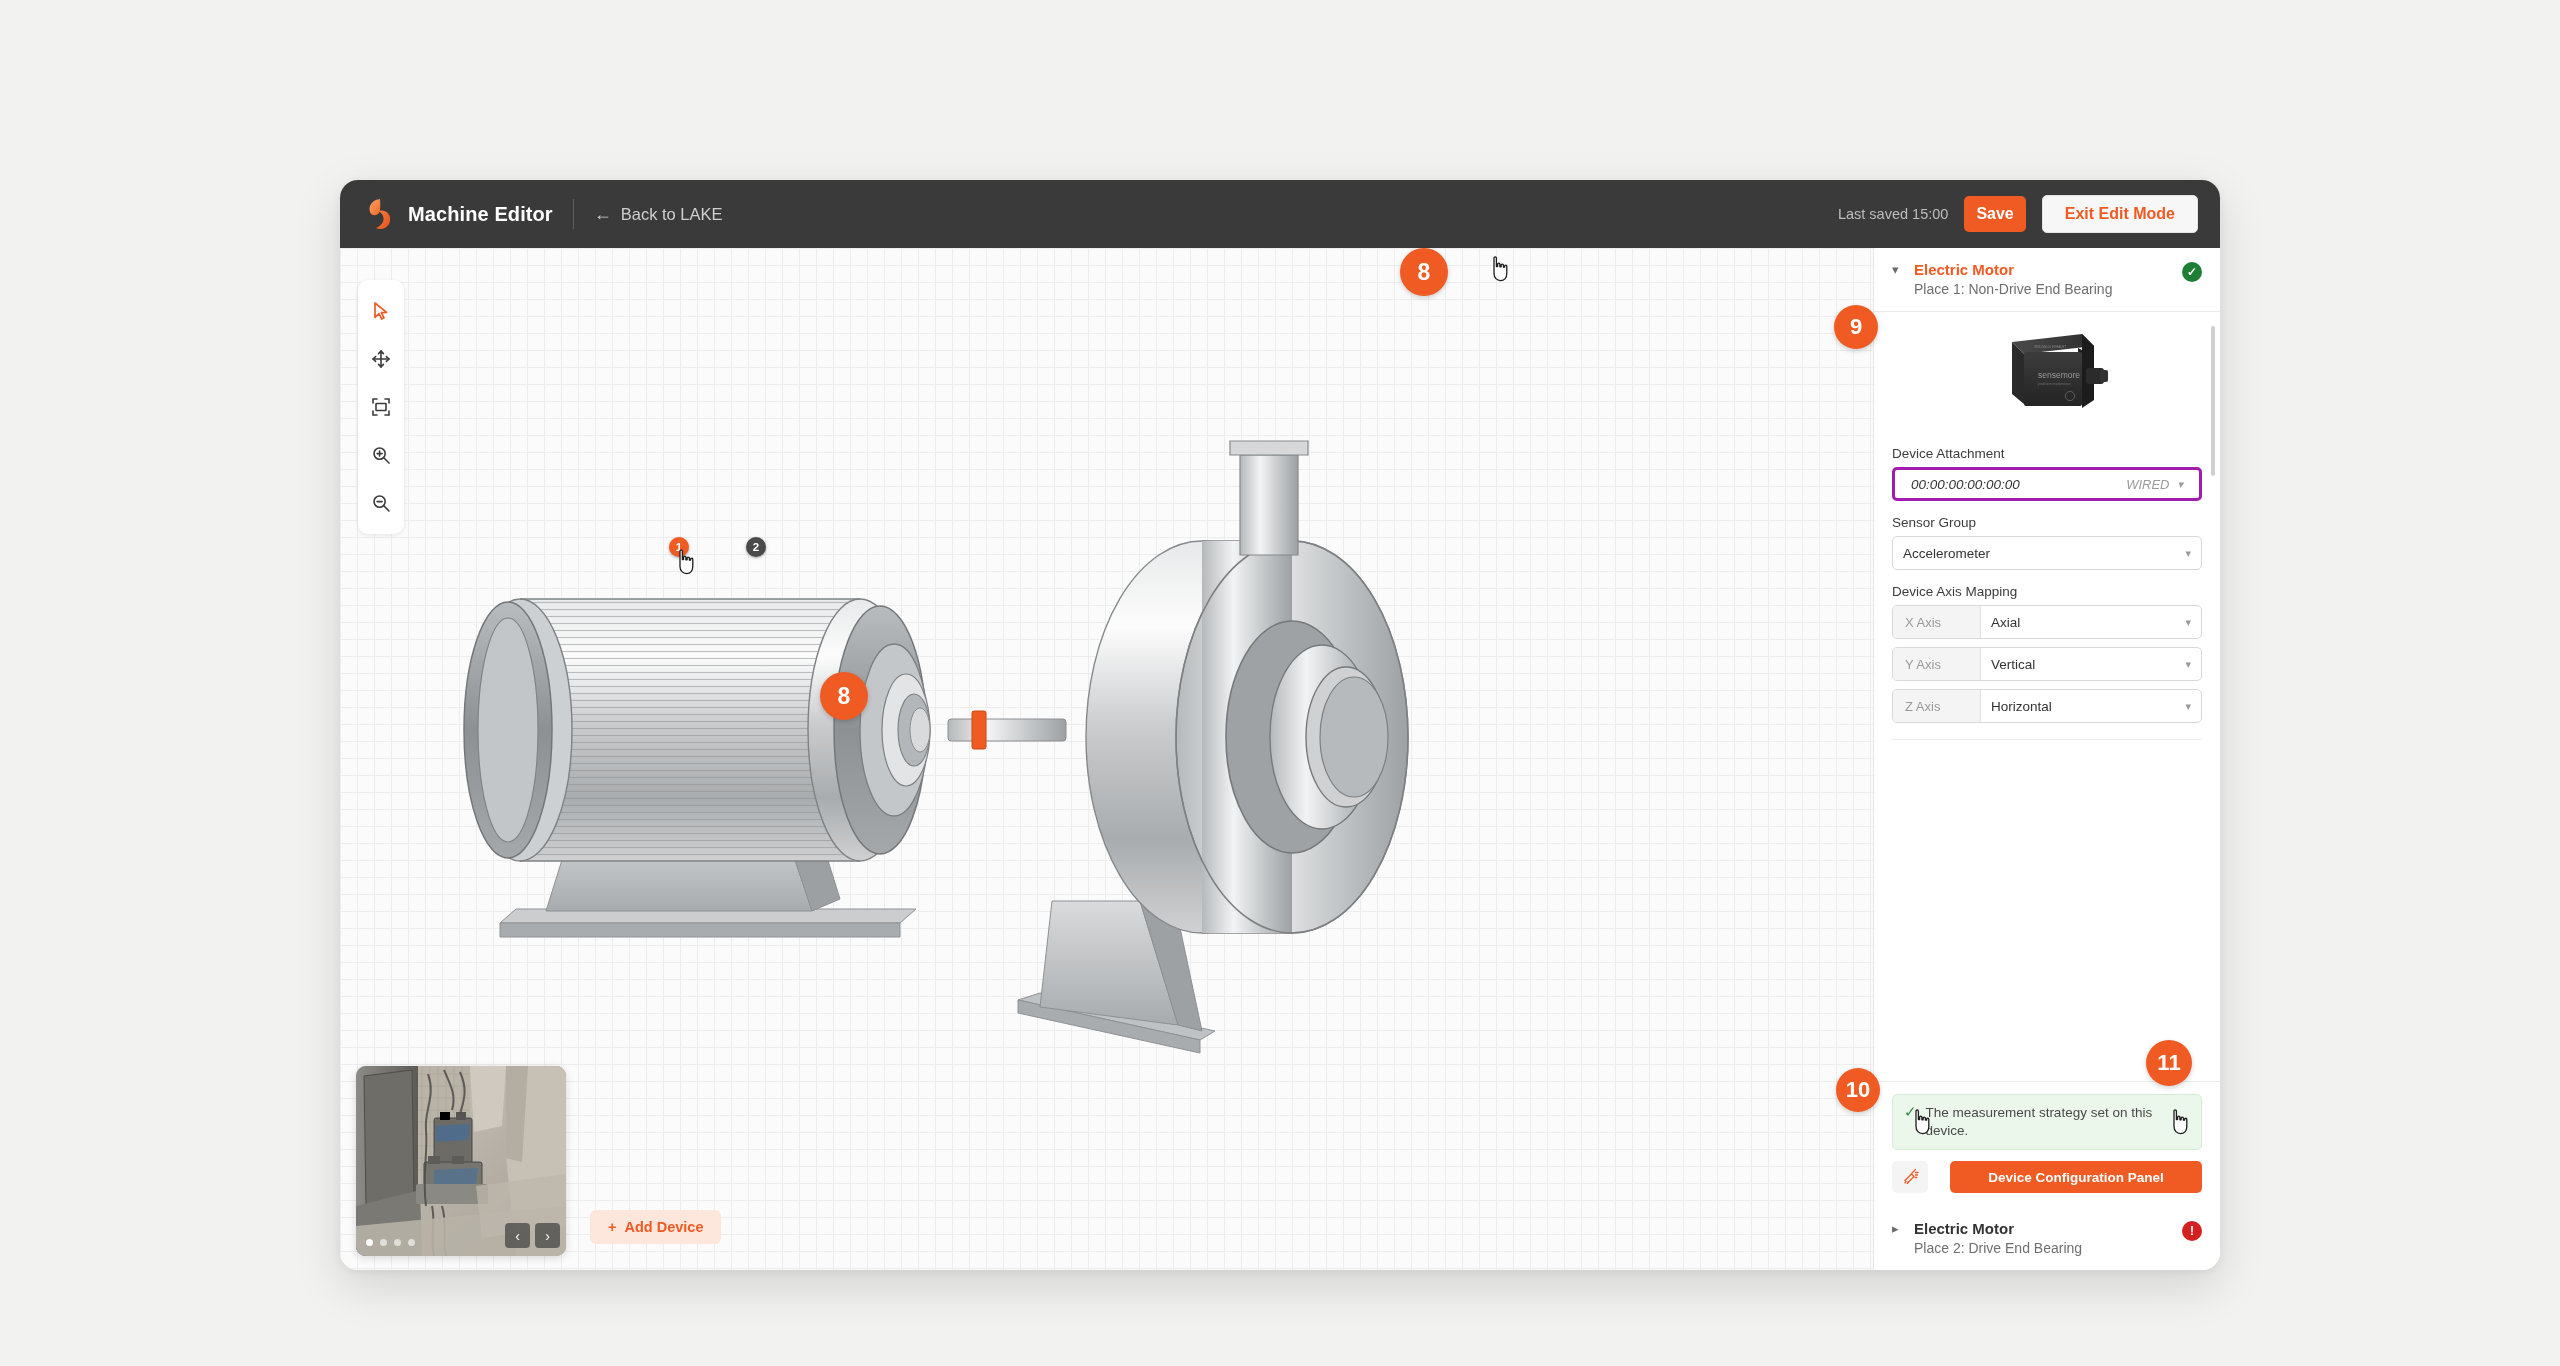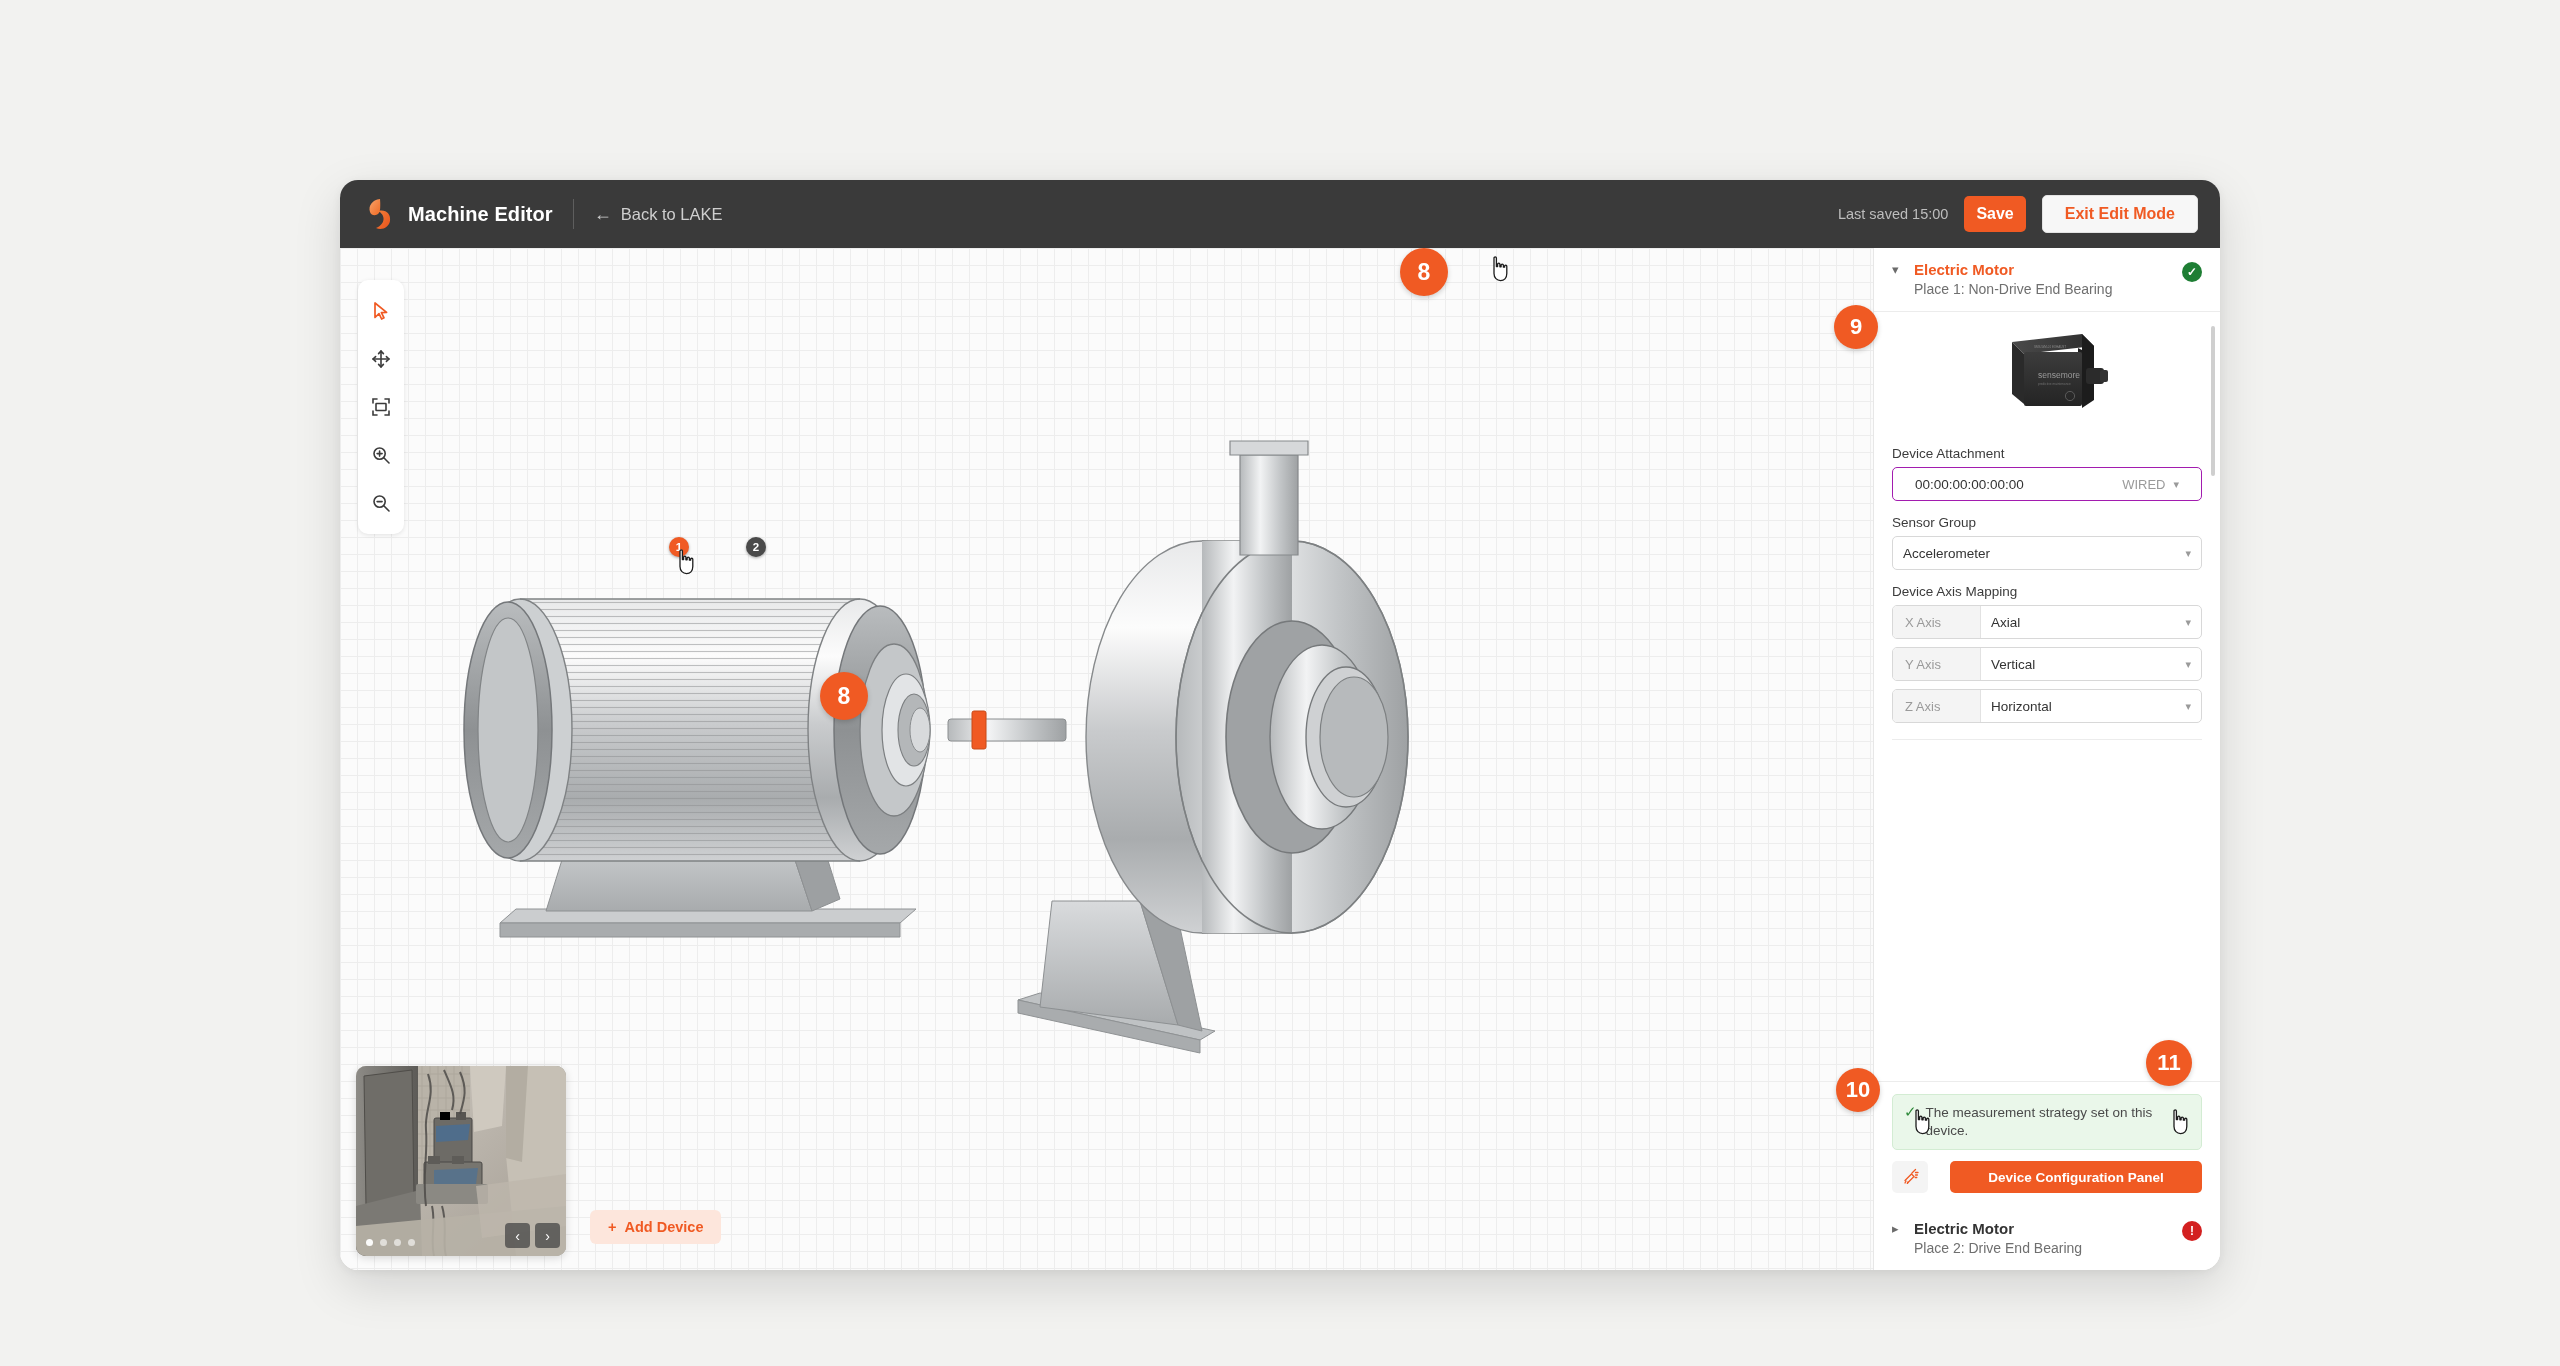--- a/index.html
+++ b/index.html
@@ -198,23 +198,23 @@
   }
   .device-image {
     height: 120px; display: flex; align-items: center; justify-content: center;
     background: #ffffff;
   }
   .field-block { padding: 0 18px; }
   .field-label {
     font-size: 13.5px; color: #3c3c3c; margin-bottom: 6px; margin-top: 14px;
   }
   .input-row {
-    height: 34px; border: 1px solid #a21caf; border-radius: 5px;
+    height: 34px; border: 3px solid #a21caf; border-radius: 5px;
     background: #fff; display: flex; align-items: center;
-    padding: 0 22px; font-size: 13.5px; color: #333; cursor: text;
+    padding: 0 16px; font-size: 13.5px; color: #333; cursor: text; font-style: italic;
   }
   .input-row .val { flex: 1 1 auto; }
   .input-row .suffix { color: #9a9a9a; font-size: 13px; margin-right: 8px; text-align: center; }
   .caret { color: #9a9a9a; font-size: 11px; }
   .select-row {
     height: 34px; border: 1px solid #d8d8d8; border-radius: 5px;
     background: #fff; display: flex; align-items: center;
     padding: 0 10px; font-size: 13.5px; color: #333; cursor: pointer;
   }
   .select-row .val { flex: 1 1 auto; }

